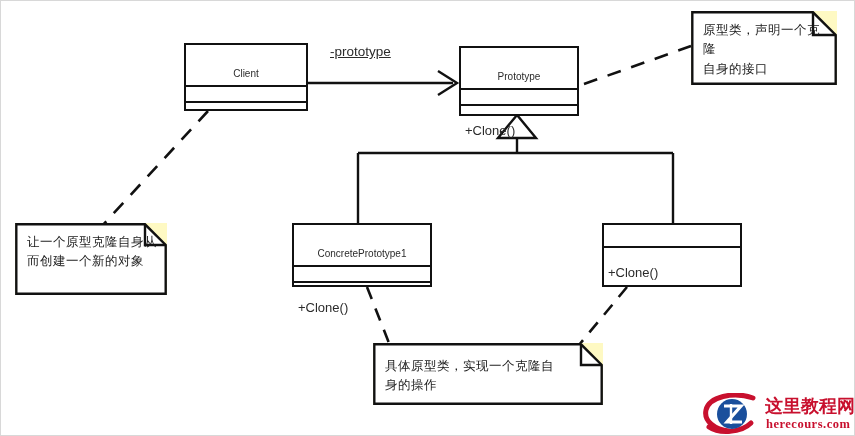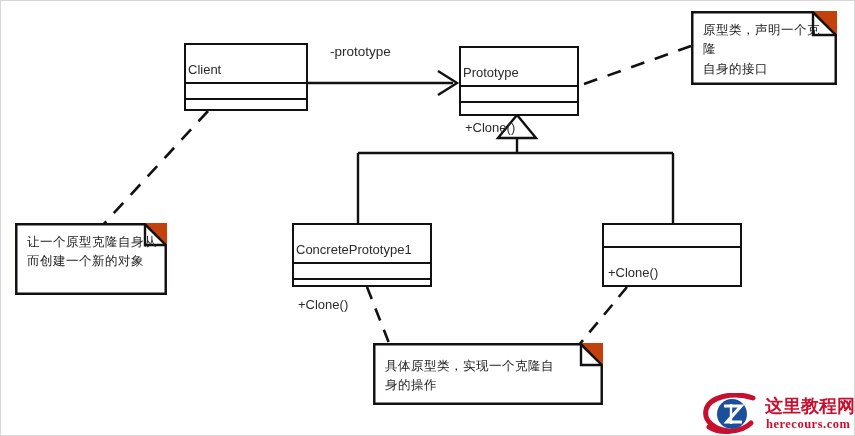--- a/index.html
+++ b/index.html
@@ -28,24 +28,25 @@
   .uml-class {
     position: absolute;
     box-sizing: border-box;
     border: 2px solid #111111;
     background: #ffffff;
     display: flex;
     flex-direction: column;
   }
   .uml-name {
     flex: 0 0 auto;
-    font-size: 13px;
+    text-align: center;
+    font-size: 10px;
     color: #2b2b2b;
     line-height: 1;
-    padding: 18px 2px 6px 2px;
+    padding: 24px 2px 6px 2px;
     border-bottom: 2px solid #111111;
     white-space: nowrap;
     overflow: hidden;
   }
   .uml-attrs {
     flex: 1 1 auto;
     border-bottom: 2px solid #111111;
     min-height: 14px;
   }
   .uml-ops {
@@ -55,21 +56,21 @@
     line-height: 1;
     padding: 18px 4px 6px 4px;
     text-align: left;
     white-space: nowrap;
     overflow: hidden;
   }
   
   .uml-note {
     position: absolute;
     box-sizing: border-box;
-    background: #c2410c;
+    background: #fef9c3;
     font-family: "Liberation Serif", serif;
     font-size: 12.5px;
     color: #1a1a1a;
     line-height: 1.55;
     padding: 10px 10px 6px 12px;
   }
   .uml-note .note-text {
     position: relative;
     z-index: 2;
     white-space: pre-line;
@@ -80,20 +81,21 @@
     left: 0;
     top: 0;
     z-index: 1;
   }
   
   .edge-label {
     position: absolute;
     font-size: 13.5px;
     color: #2b2b2b;
     white-space: nowrap;
+    text-decoration: underline;
   }
   
   #watermark {
     position: absolute;
     left: 702px;
     top: 392px;
     width: 148px;
     height: 42px;
     z-index: 5;
   }

